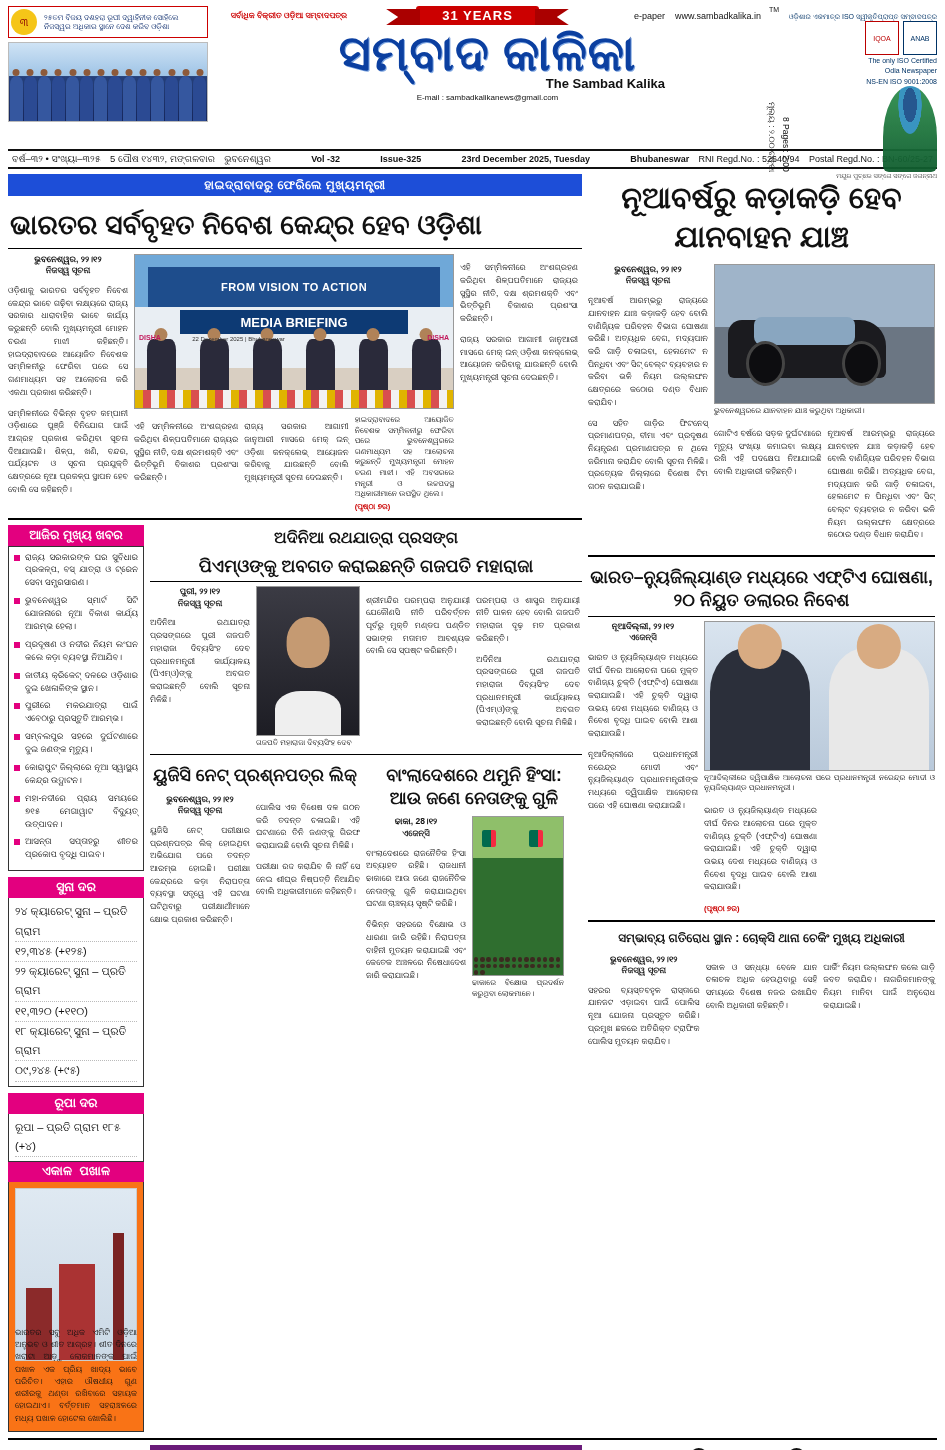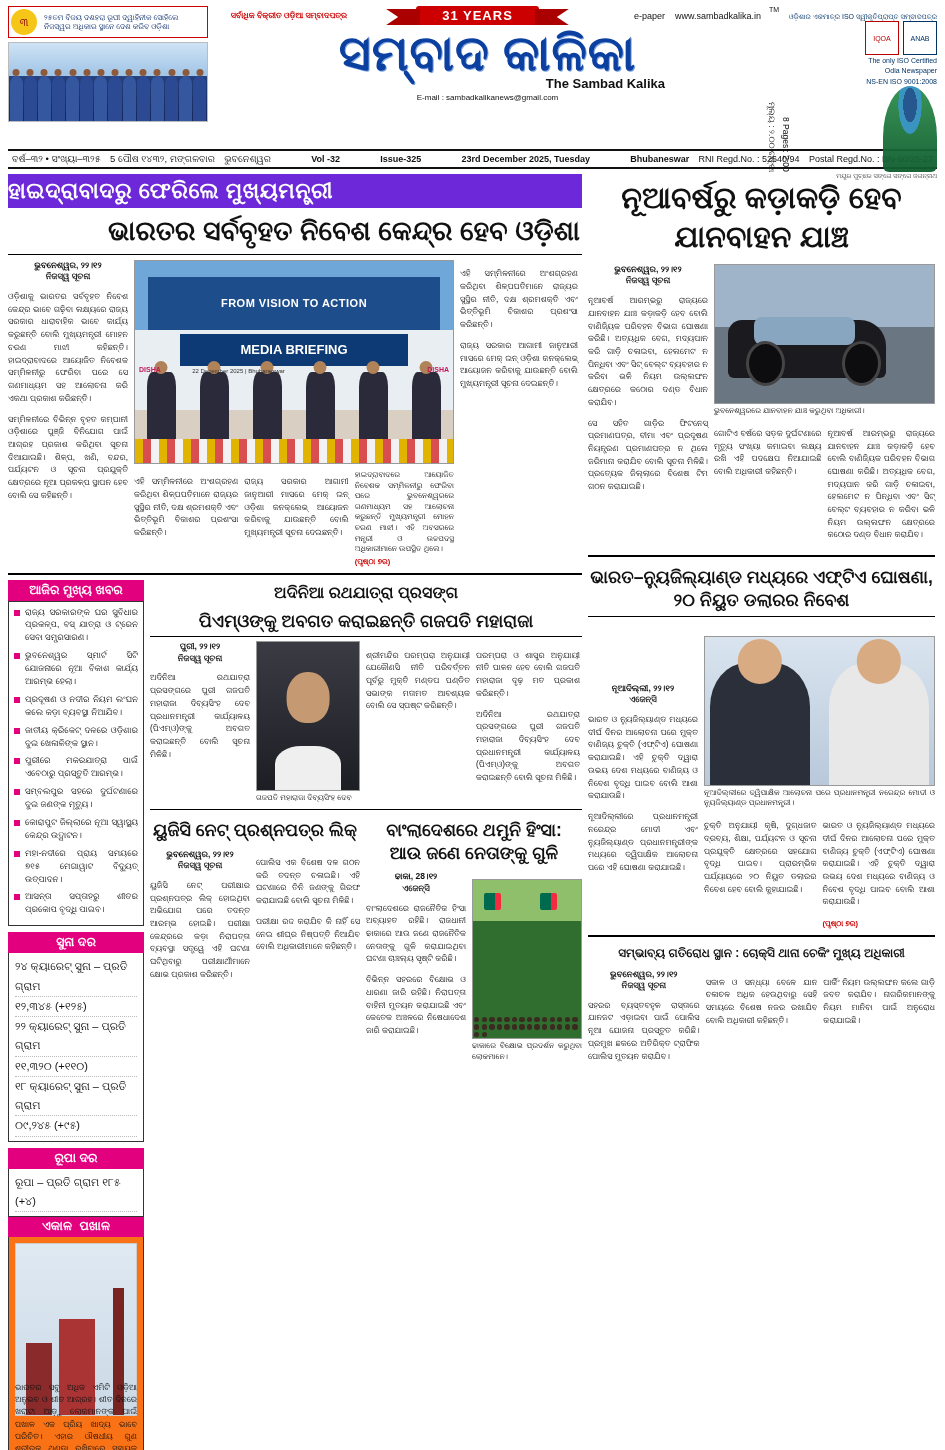--- a/index.html
+++ b/index.html
@@ -96,26 +96,26 @@
   }
   .infobar .od { font-size:9.5px; }
   .infobar .mid { font-weight:bold;margin-left:31px; }
 
   
   .content { display:flex; gap:6px; margin-top:5px; }
   .col-left { width:574px; }
   .col-right { width:347px; }
 
   .lead-banner {
-    background:#6d28d9; color:#fff; 
-    font-size:22px; font-weight:bold; padding:4px 0; letter-spacing:.5px;
+    background:#1d4ed8; color:#fff; text-align:center;
+    font-size:12px; font-weight:bold; padding:4px 0; letter-spacing:.5px;
   }
   .lead-head {
-    font-size:27px; font-weight:bold; text-align:right; line-height:1.22;
-    padding:7px 2px 6px; border-bottom:1px solid #000;
+    font-size:27px; font-weight:bold; text-align:left; line-height:1.22;
+    padding:13px 2px 6px; border-bottom:1px solid #000;
   }
   .r-head {
     font-size:30px; font-weight:bold; text-align:center; line-height:1.3;
     padding:4px 2px 8px;
   }
 
   .colset { display:flex; gap:6px; }
   .txtcol { font-size:8.2px; line-height:1.55; text-align:justify; }
   .byline { font-size:8.5px; font-weight:bold; text-align:center; line-height:1.35; margin-bottom:3px; }
   .byline .city { display:block; }
@@ -300,21 +300,21 @@
         <div class="txtcol" style="width:120px;">
           <div class="byline">
             <span class="city">ଭୁବନେଶ୍ୱର, ୨୨।୧୨</span>
             <span class="agency">ନିଜସ୍ୱ ସୂଚନା</span>
           </div>
           <p>ଓଡ଼ିଶାକୁ ଭାରତର ସର୍ବବୃହତ ନିବେଶ କେନ୍ଦ୍ର ଭାବେ ଗଢ଼ିବା ଲକ୍ଷ୍ୟରେ ରାଜ୍ୟ ସରକାର ଧାରାବାହିକ ଭାବେ କାର୍ଯ୍ୟ କରୁଛନ୍ତି ବୋଲି ମୁଖ୍ୟମନ୍ତ୍ରୀ ମୋହନ ଚରଣ ମାଝୀ କହିଛନ୍ତି। ହାଇଦ୍ରାବାଦରେ ଆୟୋଜିତ ନିବେଶକ ସମ୍ମିଳନୀରୁ ଫେରିବା ପରେ ସେ ଗଣମାଧ୍ୟମ ସହ ଆଲୋଚନା କରି ଏକଥା ପ୍ରକାଶ କରିଛନ୍ତି।</p>
           <p>ସମ୍ମିଳନୀରେ ବିଭିନ୍ନ ବୃହତ କମ୍ପାନୀ ଓଡ଼ିଶାରେ ପୁଞ୍ଜି ବିନିଯୋଗ ପାଇଁ ଆଗ୍ରହ ପ୍ରକାଶ କରିଥିବା ସୂଚନା ଦିଆଯାଇଛି। ଶିଳ୍ପ, ଖଣି, ବନ୍ଦର, ପର୍ଯ୍ୟଟନ ଓ ସୂଚନା ପ୍ରଯୁକ୍ତି କ୍ଷେତ୍ରରେ ନୂଆ ପ୍ରକଳ୍ପ ସ୍ଥାପନ ହେବ ବୋଲି ସେ କହିଛନ୍ତି।</p>
         </div>
 
         <div style="width:320px;">
-          <div class="photo ph-stage" style="height:204px;">
+          <div class="photo ph-stage" style="height:155px;">
             <div class="banner">FROM VISION TO ACTION</div>
             <div class="sub">MEDIA BRIEFING</div>
             <div class="people">
                 <b></b>
                 <b></b>
                 <b></b>
                 <b></b>
                 <b></b>
                 <b></b>
               </div>
@@ -445,21 +445,21 @@
               <div class="band-head">ବାଂଲାଦେଶରେ ଥମୁନି ହିଂସା: ଆଉ ଜଣେ ନେତାଙ୍କୁ ଗୁଳି</div>
               <div class="colset" style="margin-top:3px;">
                 <div class="txtcol" style="width:100px;">
                   <div class="byline">
                     <span class="city">ଢାକା, 28।୧୨</span>
                     <span class="agency">ଏଜେନ୍ସି</span>
                   </div>
                   <p>ବାଂଲାଦେଶରେ ରାଜନୈତିକ ହିଂସା ଅବ୍ୟାହତ ରହିଛି। ରାଜଧାନୀ ଢାକାରେ ଆଉ ଜଣେ ରାଜନୈତିକ ନେତାଙ୍କୁ ଗୁଳି କରାଯାଇଥିବା ଘଟଣା ଚାଞ୍ଚଲ୍ୟ ସୃଷ୍ଟି କରିଛି।</p>
                   <p>ବିଭିନ୍ନ ସହରରେ ବିକ୍ଷୋଭ ଓ ଧାରଣା ଜାରି ରହିଛି। ନିରାପତ୍ତା ବାହିନୀ ମୁତୟନ କରାଯାଇଛି ଏବଂ କେତେକ ଅଞ୍ଚଳରେ ନିଷେଧାଦେଶ ଜାରି କରାଯାଇଛି।</p>
                 </div>
-                <div style="width:110px;margin-top:8px;">
+                <div style="width:92px;">
                   <div class="photo ph-crowd" style="height:160px;">
                     <div class="flag" style="left:10%"></div>
                     <div class="flag" style="left:62%"></div>
                     <div class="heads">
                       <i></i>
                         <i></i>
                         <i></i>
                         <i></i>
                         <i></i>
                         <i></i>
@@ -527,39 +527,36 @@
               <p>ନୂଆବର୍ଷ ଆରମ୍ଭରୁ ରାଜ୍ୟରେ ଯାନବାହନ ଯାଞ୍ଚ କଡ଼ାକଡ଼ି ହେବ ବୋଲି ବାଣିଜ୍ୟିକ ପରିବହନ ବିଭାଗ ଘୋଷଣା କରିଛି। ଅତ୍ୟଧିକ ବେଗ, ମଦ୍ୟପାନ କରି ଗାଡ଼ି ଚଳାଇବା, ହେଲମେଟ ନ ପିନ୍ଧିବା ଏବଂ ସିଟ୍ ବେଲ୍ଟ ବ୍ୟବହାର ନ କରିବା ଭଳି ନିୟମ ଉଲ୍ଲଙ୍ଘନ କ୍ଷେତ୍ରରେ କଠୋର ଦଣ୍ଡ ବିଧାନ କରାଯିବ।</p>
             </div>
           </div>
         </div>
       </div>
 
       <div class="rule-thick"></div>
 
       <div class="band-head" style="border-bottom:1px solid #000;">ଭାରତ–ନ୍ୟୁଜିଲ୍ୟାଣ୍ଡ ମଧ୍ୟରେ ଏଫ୍‌ଟିଏ ଘୋଷଣା, ୨୦ ନିୟୁତ ଡଲାରର ନିବେଶ</div>
 
-      <div class="colset" style="margin-top:19px;align-items:center;">
+      <div class="colset" style="margin-top:4px;">
         <div class="txtcol" style="width:110px;">
           <div class="byline">
             <span class="city">ନୂଆଦିଲ୍ଲୀ, ୨୨।୧୨</span>
             <span class="agency">ଏଜେନ୍ସି</span>
           </div>
           <p>ଭାରତ ଓ ନ୍ୟୁଜିଲ୍ୟାଣ୍ଡ ମଧ୍ୟରେ ଦୀର୍ଘ ଦିନର ଆଲୋଚନା ପରେ ମୁକ୍ତ ବାଣିଜ୍ୟ ଚୁକ୍ତି (ଏଫ୍‌ଟିଏ) ଘୋଷଣା କରାଯାଇଛି। ଏହି ଚୁକ୍ତି ଦ୍ୱାରା ଉଭୟ ଦେଶ ମଧ୍ୟରେ ବାଣିଜ୍ୟ ଓ ନିବେଶ ବୃଦ୍ଧି ପାଇବ ବୋଲି ଆଶା କରାଯାଉଛି।</p>
           <p>ନୂଆଦିଲ୍ଲୀରେ ପ୍ରଧାନମନ୍ତ୍ରୀ ନରେନ୍ଦ୍ର ମୋଦୀ ଏବଂ ନ୍ୟୁଜିଲ୍ୟାଣ୍ଡ ପ୍ରଧାନମନ୍ତ୍ରୀଙ୍କ ମଧ୍ୟରେ ଦ୍ୱିପାକ୍ଷିକ ଆଲୋଚନା ପରେ ଏହି ଘୋଷଣା କରାଯାଇଛି।</p>
         </div>
         <div style="width:231px;">
           <div class="photo ph-two" style="height:150px;">
             <div class="p1"></div>
               <div class="p2"></div>
           </div>
           <div class="cap">ନୂଆଦିଲ୍ଲୀରେ ଦ୍ୱିପାକ୍ଷିକ ଆଲୋଚନା ପରେ ପ୍ରଧାନମନ୍ତ୍ରୀ ନରେନ୍ଦ୍ର ମୋଦୀ ଓ ନ୍ୟୁଜିଲ୍ୟାଣ୍ଡ ପ୍ରଧାନମନ୍ତ୍ରୀ।</div>
           <div class="colset" style="margin-top:3px;">
-            <div class="txtcol" style="width:113px;">
-              <p>ଚୁକ୍ତି ଅନୁଯାୟୀ କୃଷି, ଦୁଗ୍ଧଜାତ ଦ୍ରବ୍ୟ, ଶିକ୍ଷା, ପର୍ଯ୍ୟଟନ ଓ ସୂଚନା ପ୍ରଯୁକ୍ତି କ୍ଷେତ୍ରରେ ସହଯୋଗ ବୃଦ୍ଧି ପାଇବ। ପ୍ରାରମ୍ଭିକ ପର୍ଯ୍ୟାୟରେ ୨୦ ନିୟୁତ ଡଲାରର ନିବେଶ ହେବ ବୋଲି କୁହାଯାଇଛି।</p>
-            </div>
             <div class="txtcol" style="width:113px;">
               <p>ଭାରତ ଓ ନ୍ୟୁଜିଲ୍ୟାଣ୍ଡ ମଧ୍ୟରେ ଦୀର୍ଘ ଦିନର ଆଲୋଚନା ପରେ ମୁକ୍ତ ବାଣିଜ୍ୟ ଚୁକ୍ତି (ଏଫ୍‌ଟିଏ) ଘୋଷଣା କରାଯାଇଛି। ଏହି ଚୁକ୍ତି ଦ୍ୱାରା ଉଭୟ ଦେଶ ମଧ୍ୟରେ ବାଣିଜ୍ୟ ଓ ନିବେଶ ବୃଦ୍ଧି ପାଇବ ବୋଲି ଆଶା କରାଯାଉଛି।</p>
               <div class="cap pg">(ପୃଷ୍ଠା ୭ର)</div>
             </div>
           </div>
         </div>
       </div>
 
       <div class="rule-thick"></div>
 

